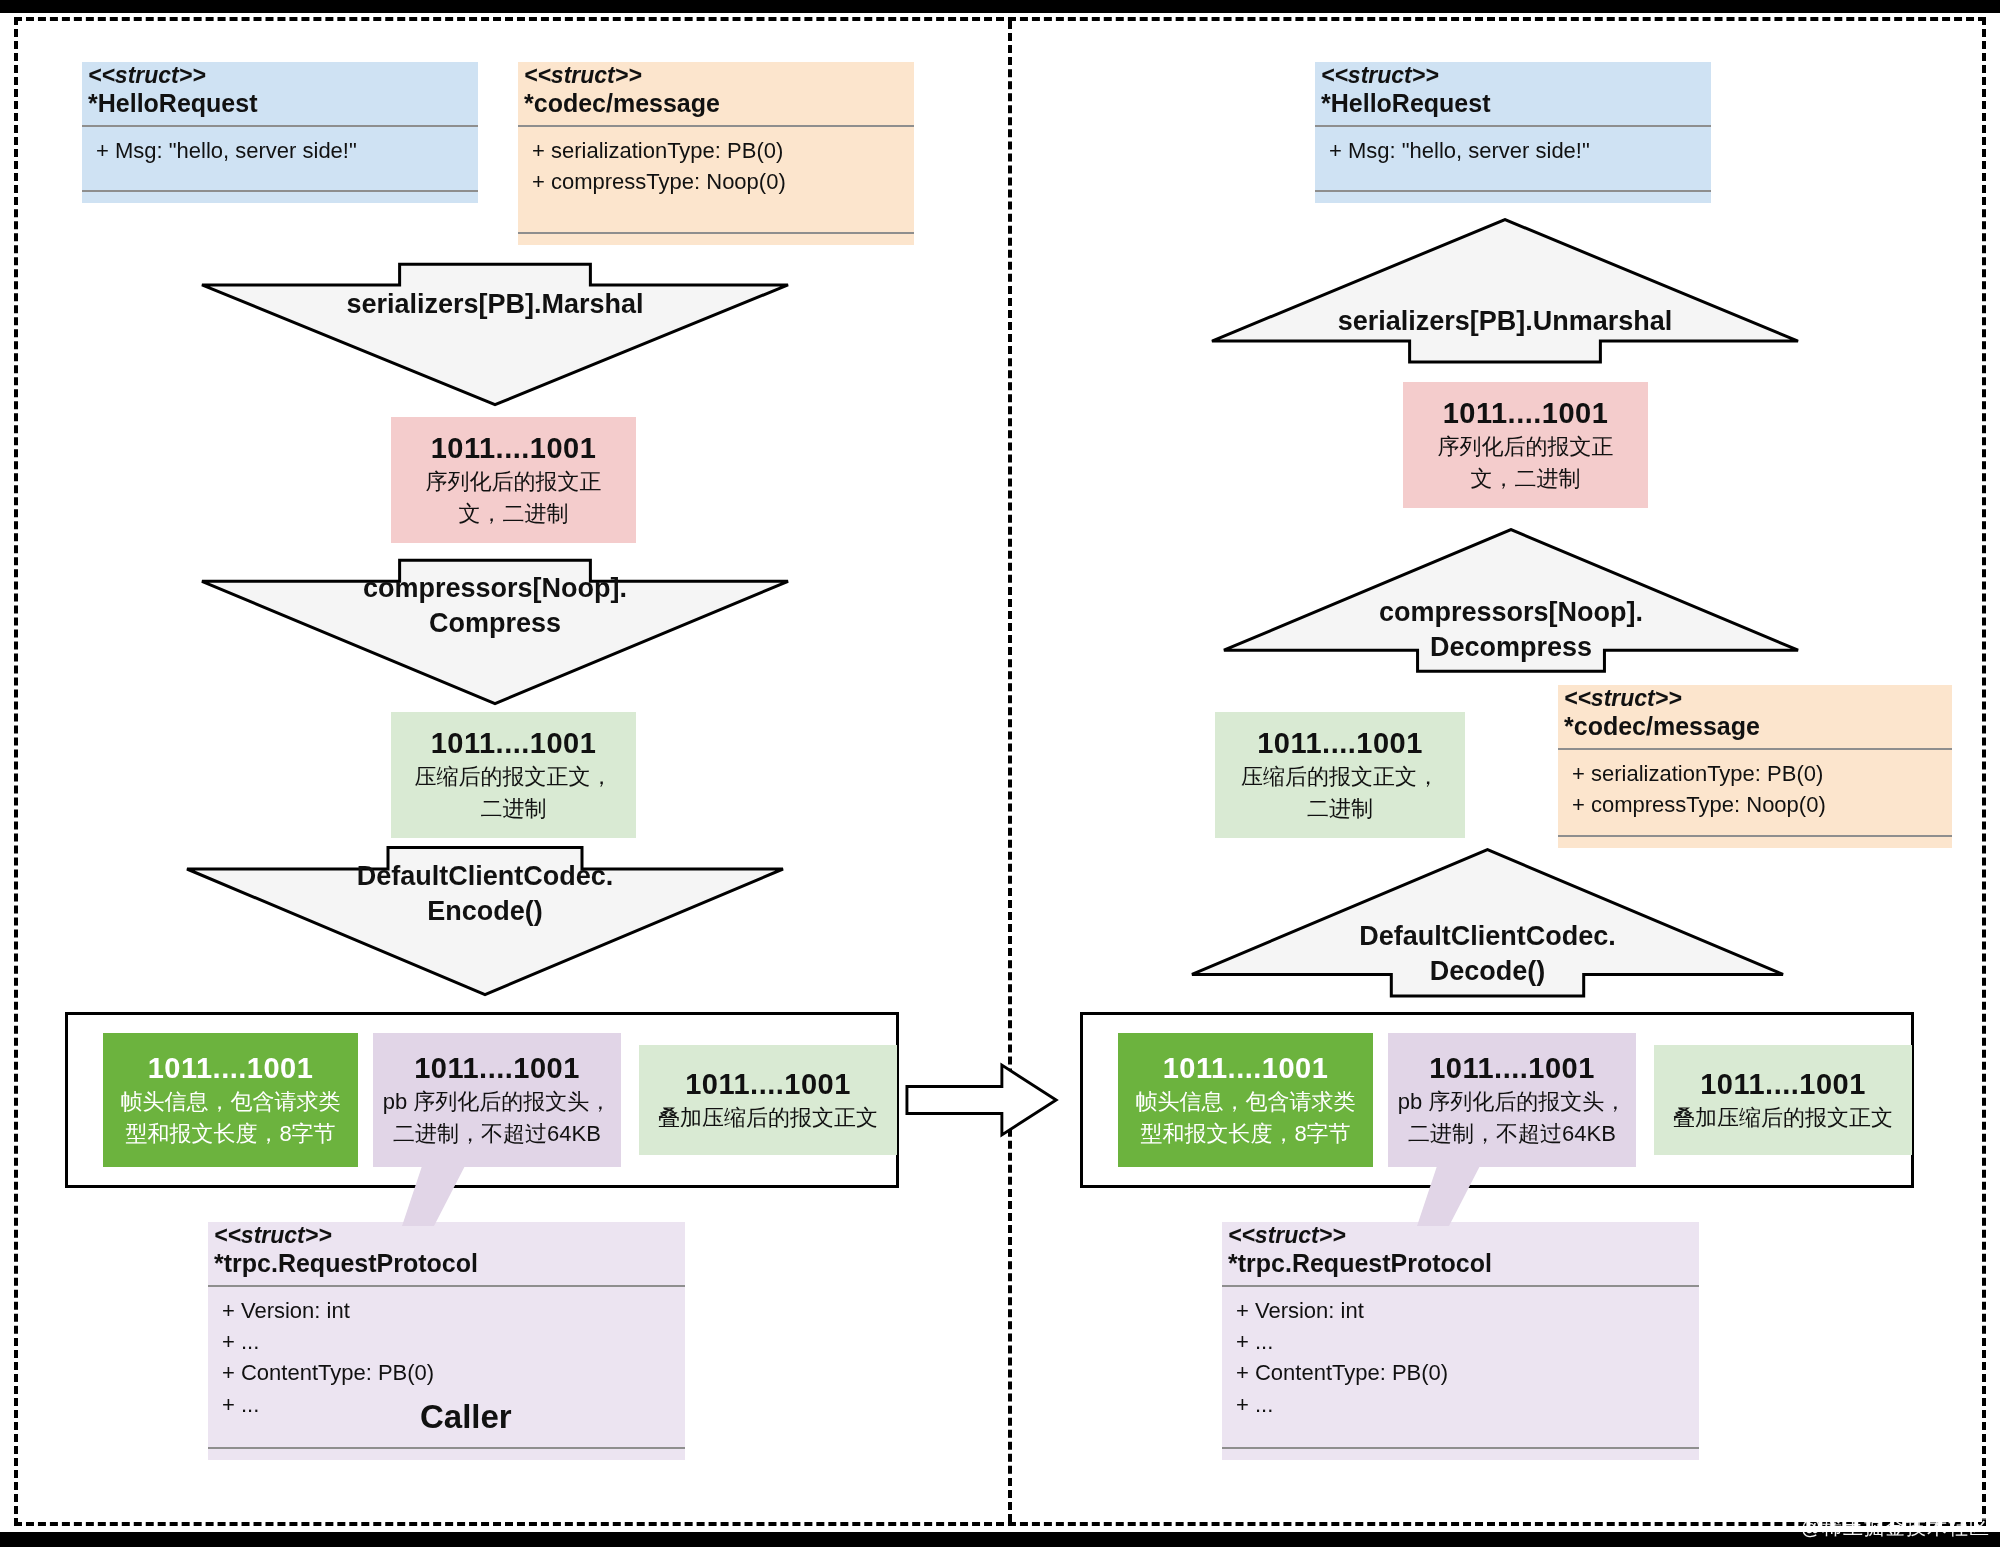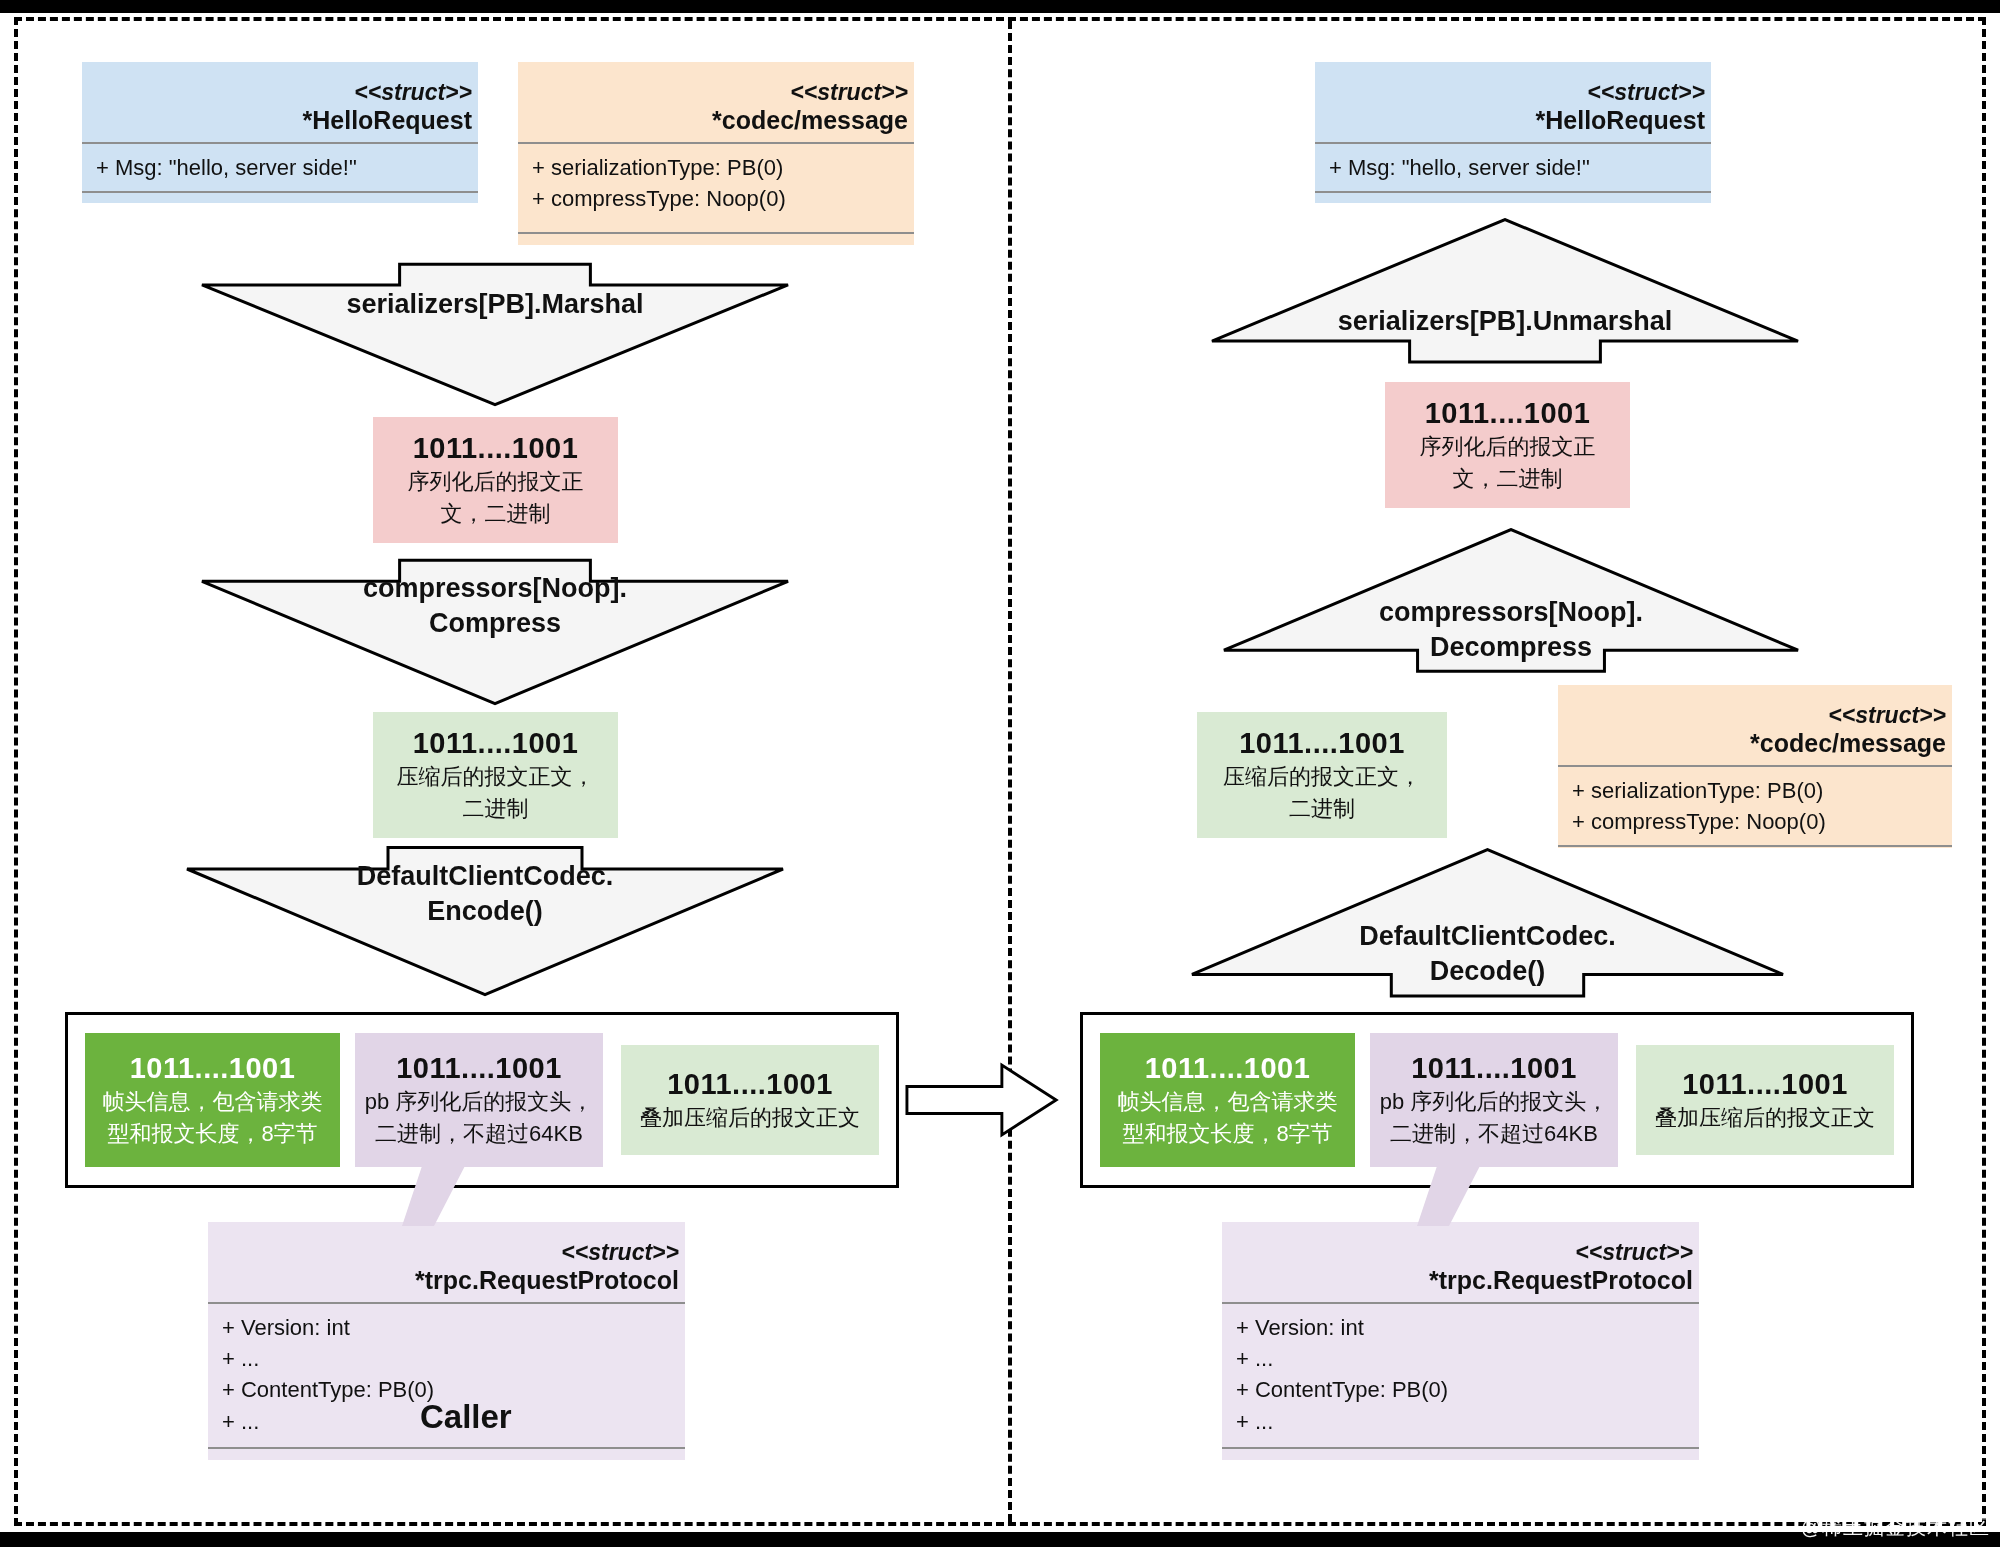--- a/index.html
+++ b/index.html
@@ -7,33 +7,33 @@
   #canvas{position:relative;width:2000px;height:1547px;background:#fff;overflow:hidden;}
 
   .bar{position:absolute;left:0;right:0;background:#000;z-index:6;}
   .bar.top{top:0;height:13px;}
   .bar.bottom{top:1532px;height:15px;}
   .outer-dash{position:absolute;left:14px;right:14px;top:17px;bottom:21px;border:4px dashed #000;z-index:0;}
   .divider{position:absolute;left:1008px;top:21px;bottom:25px;border-left:4px dashed #000;z-index:0;}
 
   
   .struct{position:absolute;box-sizing:border-box;display:flex;flex-direction:column;z-index:1;}
-  .struct .hd{text-align:right;padding:17px 6px 7px;}
+  .struct .hd{text-align:left;padding:0 6px 7px;}
   .stereo{font-style:italic;font-weight:600;font-size:23px;}
   .sname{font-weight:700;font-size:25px;}
   .sep{border-top:2px solid #8e8e8e;}
   .flds{flex:1;padding:8px 14px;font-size:22px;line-height:1.42;text-align:left;}
   .strip{height:11px;}
   .blue{background:#cfe2f3;}
   .orangebg{background:#fce5cd;}
   .purplebg{background:#ece4f1;}
   .bold{font-weight:400;}
 
   
-  .bitbox{position:absolute;box-sizing:border-box;display:flex;flex-direction:column;justify-content:center;text-align:center;gap:3px;z-index:1;padding:4px;}
+  .bitbox{position:absolute;box-sizing:border-box;display:flex;flex-direction:column;justify-content:center;text-align:center;gap:3px;z-index:1;padding:4px;margin-left:18px;}
   .bits{font-weight:700;font-size:29px;letter-spacing:.5px;}
   .bitline{font-size:22px;line-height:1.3;text-align:center;}
   .pink{background:#f4cccc;}
   .palegreen{background:#d9ead3;}
   .brightgreen{background:#6cb33e;color:#fff;}
   .lavender{background:#e1d5e7;}
 
   
   .arrow{position:absolute;z-index:1;}
   .arrow svg{position:absolute;left:0;top:0;width:100%;height:100%;}

